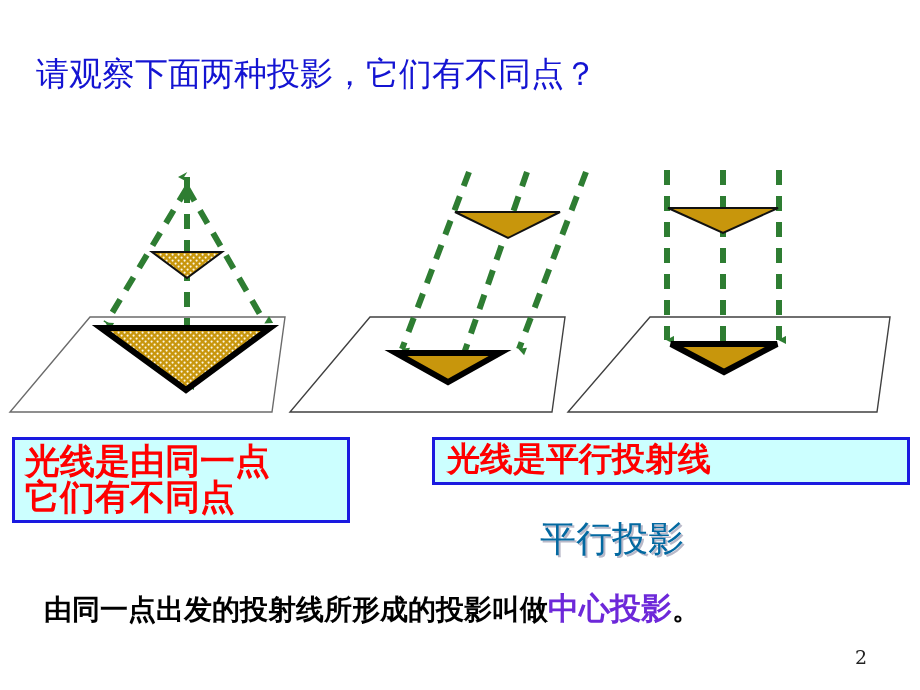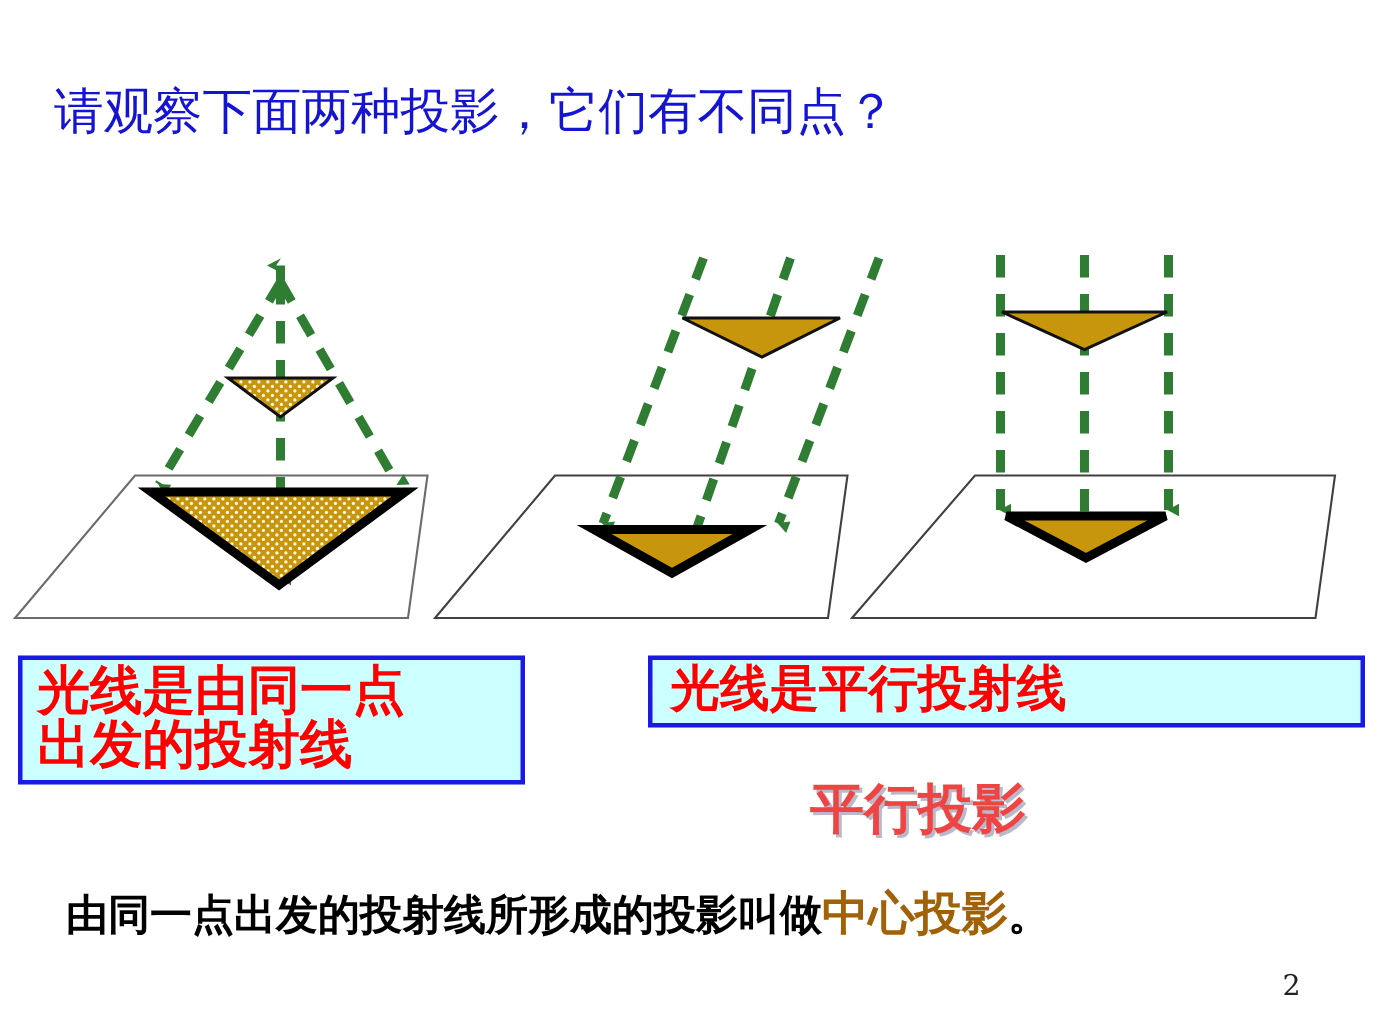--- a/index.html
+++ b/index.html
@@ -73,38 +73,38 @@
     font-size: 33px;
     padding: 2px 0 0 12px;
   }
 
   
   .parallel-label {
     position: absolute;
     left: 540px;
     top: 515px;
     font-size: 36px;
-    font-weight: bold;
-    color: #ef4444;
+    font-weight: normal;
+    color: #0369a1;
     text-shadow: 2px 2px 0 #b9b9c9;
     white-space: nowrap;
   }
 
   
   .definition {
     position: absolute;
     left: 44px;
     top: 588px;
     font-size: 28px;
     color: #000000;
     font-weight: bold;
     white-space: nowrap;
   }
   .definition .hl {
-    color: #a16207;
+    color: #6d28d9;
     font-weight: bold;
     font-size: 31px;
   }
   .definition .plain {
     font-weight: bold;
   }
 
   
   .page-number {
     position: absolute;
@@ -177,21 +177,21 @@
         <line x1="779" y1="10" x2="779" y2="180" marker-end="url(#arrowDown)"></line>
       </g>
 
       <polygon points="668,48 778,48 723,73" fill="#c8960c" stroke="#111111" stroke-width="2"></polygon>
 
       <polygon points="671,184 777,184 724,212" fill="#c8960c" stroke="#000000" stroke-width="6" stroke-linejoin="miter"></polygon>
     </g>
   </svg>
 
   <div class="callout callout-left">光线是由同一点
-出发的投射线</div>
+它们有不同点</div>
 
   <div class="callout callout-right">光线是平行投射线</div>
 
   <div class="parallel-label">平行投影</div>
 
   <div class="definition">
     <span class="plain">由同一点出发的投射线所形成的投影叫做</span><span class="hl">中心投影</span><span class="plain">。</span>
   </div>
 
   <div class="page-number">2</div>

